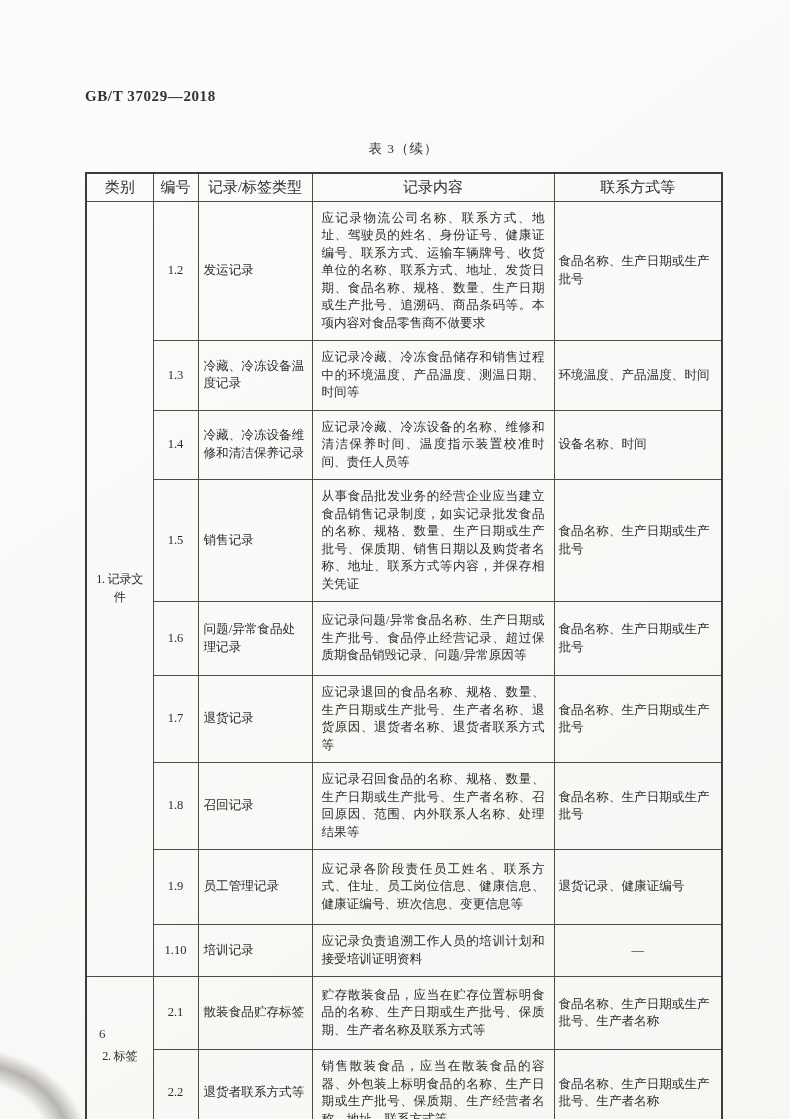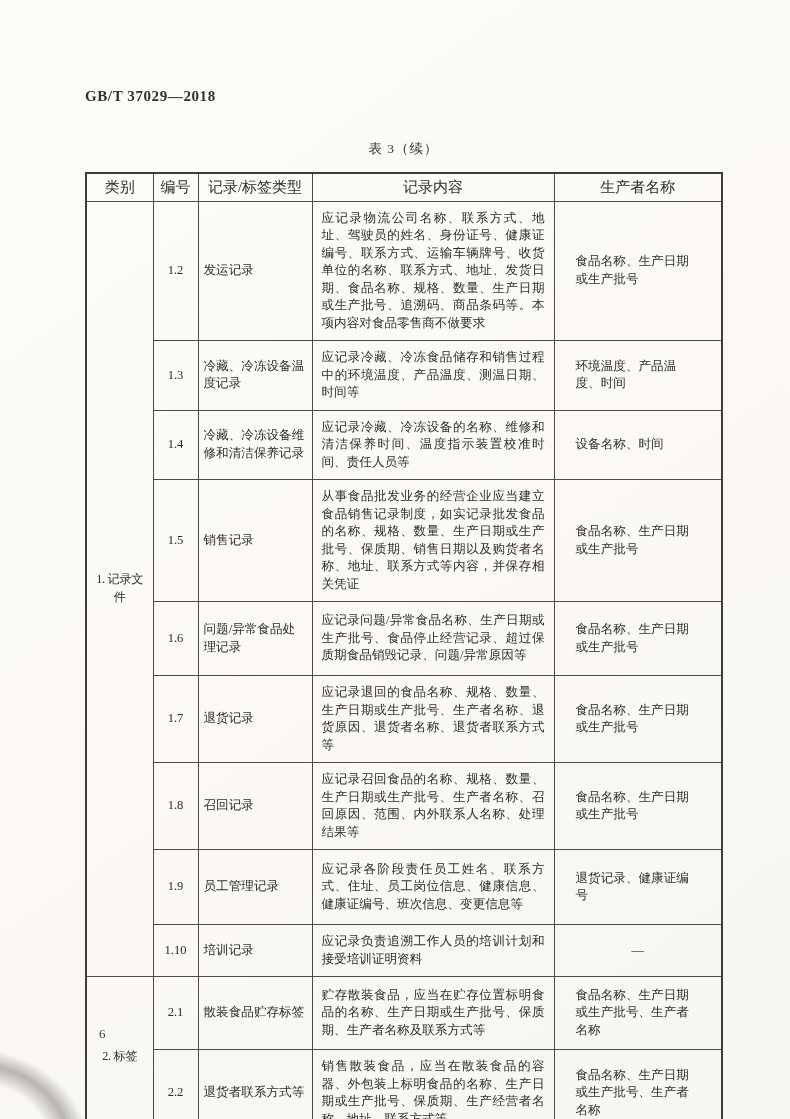--- a/index.html
+++ b/index.html
@@ -38,21 +38,21 @@
   col.c-no{width:45px;}
   col.c-type{width:114px;}
   col.c-content{width:242px;}
   col.c-key{width:168px;}
   td.cat{
     text-align:center;font-size:12.2px;padding:2px 5px;letter-spacing:-0.3px;
   }
   td.no{text-align:center;padding:2px 2px;}
   td.type{text-align:left;padding:3px 5px;}
   td.content{text-align:justify;text-justify:inter-ideograph;padding:8px 9px;margin-top:41px;}
-  td.key{text-align:left;padding:4px 21px;}
+  td.key{text-align:left;padding:4px 4px;}
   td.key.center{text-align:center;}
   
   tbody tr:nth-child(1){height:110px;}
   tbody tr:nth-child(2){height:58px;}
   tbody tr:nth-child(3){height:69px;}
   tbody tr:nth-child(4){height:96px;}
   tbody tr:nth-child(5){height:74px;}
   tbody tr:nth-child(6){height:75px;}
   tbody tr:nth-child(7){height:74px;}
   tbody tr:nth-child(8){height:75px;}
@@ -77,21 +77,21 @@
       <col class="c-type">
       <col class="c-content">
       <col class="c-key">
   </colgroup>
   <thead>
     <tr>
       <th>类别</th>
       <th>编号</th>
       <th>记录/标签类型</th>
       <th>记录内容</th>
-      <th>生产者名称</th>
+      <th>联系方式等</th>
     </tr>
   </thead>
   <tbody>
     <tr>
       <td class="cat" rowspan="9">1. 记录文件</td>
       <td class="no">1.2</td>
       <td class="type">发运记录</td>
       <td class="content">应记录物流公司名称、联系方式、地址、驾驶员的姓名、身份证号、健康证编号、联系方式、运输车辆牌号、收货单位的名称、联系方式、地址、发货日期、食品名称、规格、数量、生产日期或生产批号、追溯码、商品条码等。本项内容对食品零售商不做要求</td>
       <td class="key">食品名称、生产日期或生产批号</td>
     </tr>

